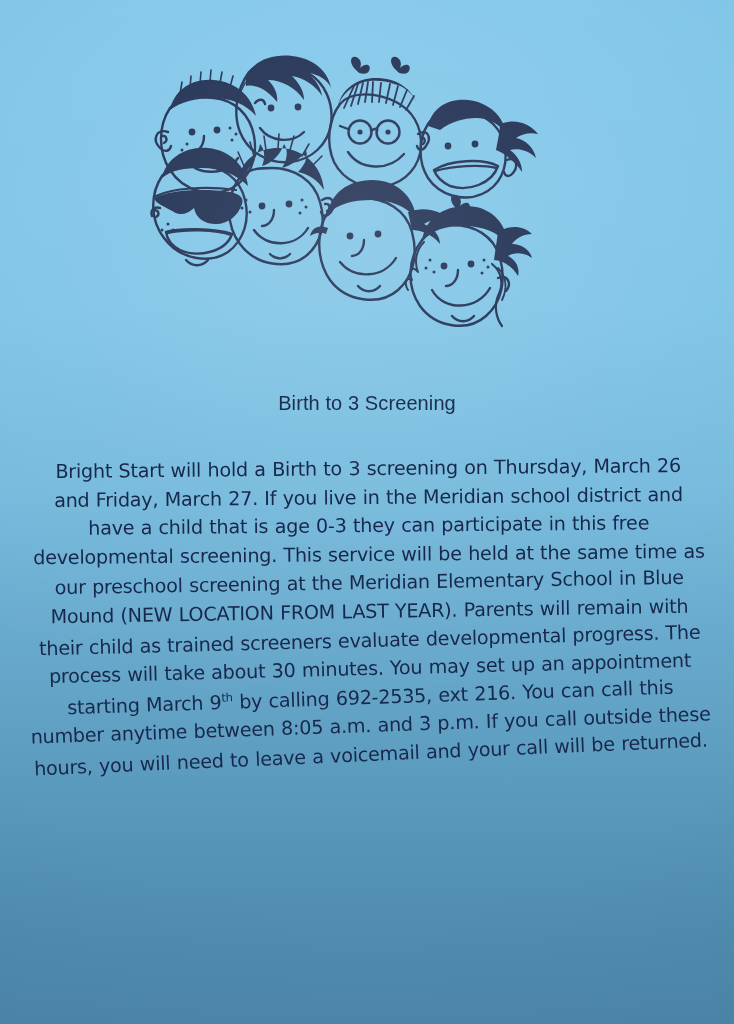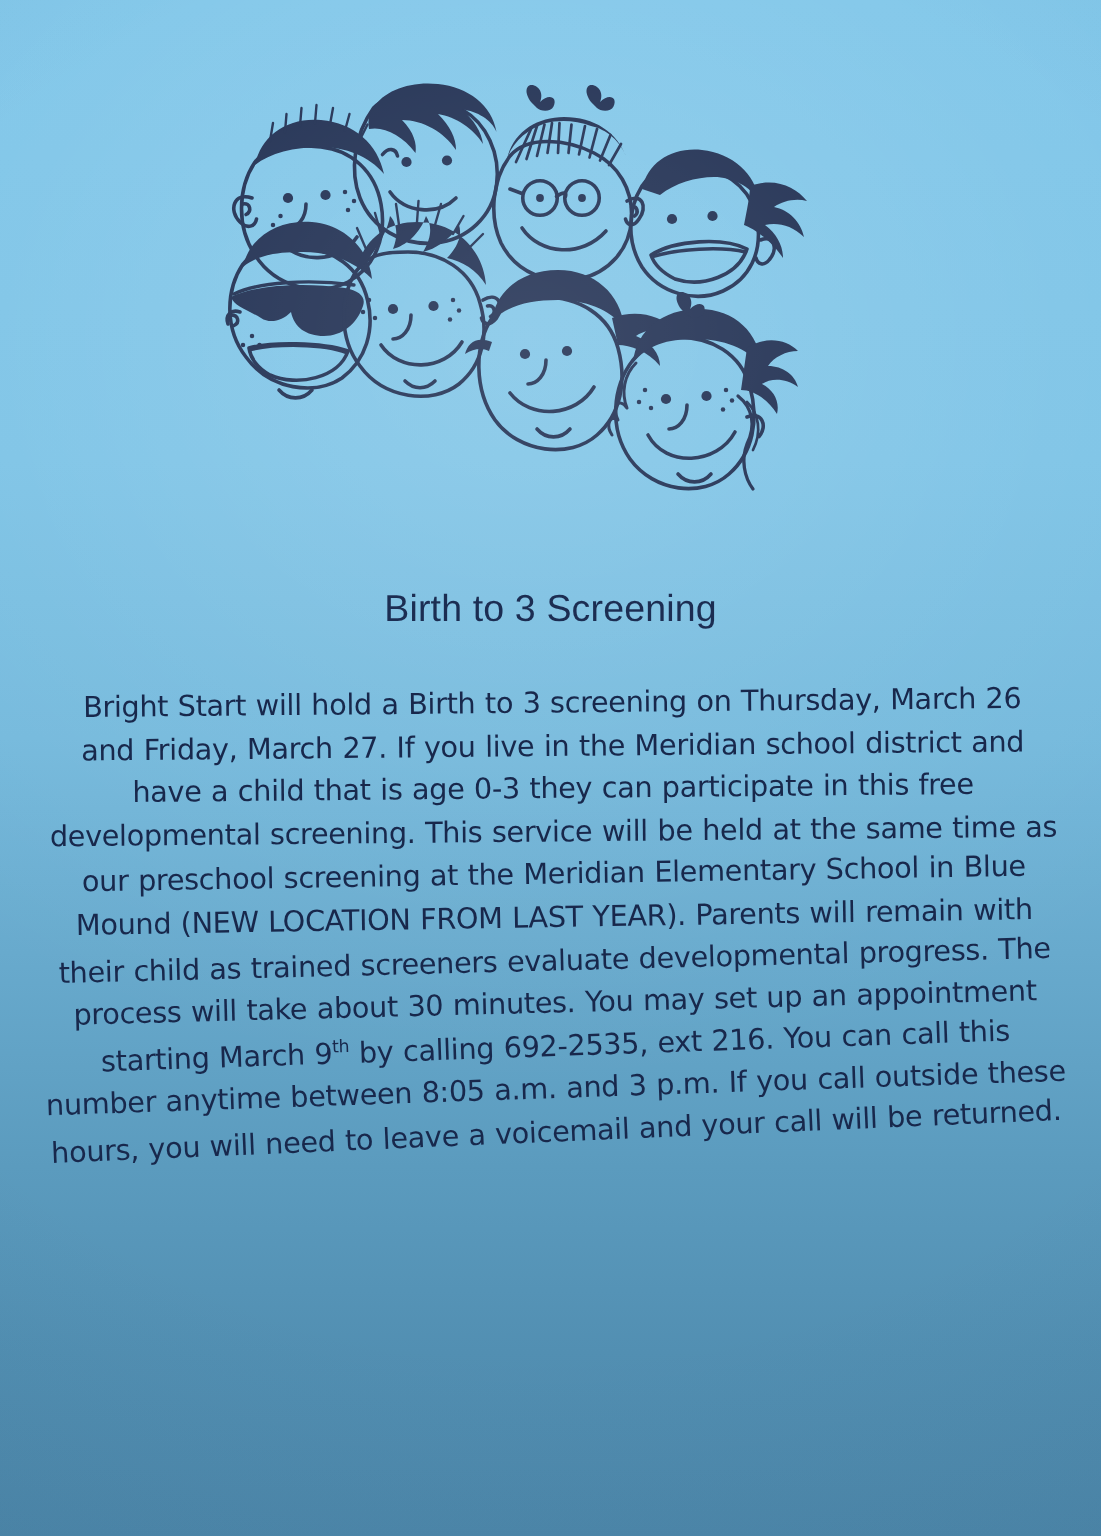--- a/index.html
+++ b/index.html
@@ -70,21 +70,21 @@
     z-index: 3;
   }
 
   #title {
     position: absolute;
     top: 392px;
     left: 0;
     width: 734px;
     text-align: center;
     font-family: "Liberation Sans", sans-serif;
-    font-size: 25px;
+    font-size: 20px;
     letter-spacing: 0.1px;
     color: #1c2d52;
   }
 
   #bodytext {
     position: absolute;
     top: 455px;
     left: 18px;
     width: 700px;
     text-align: center;

